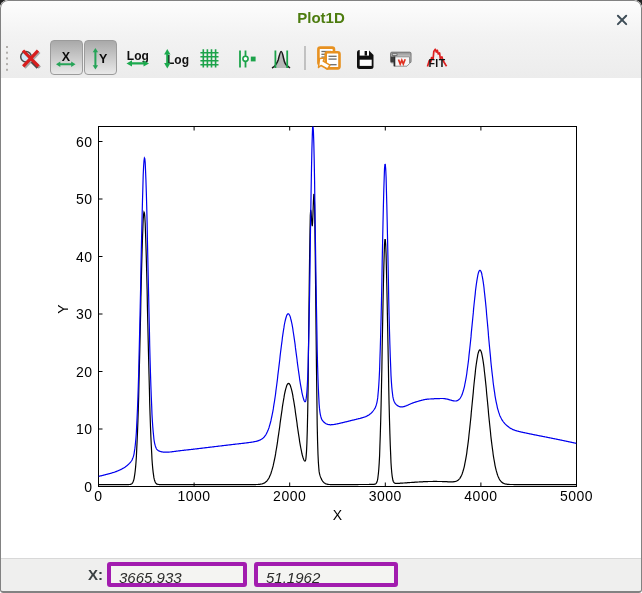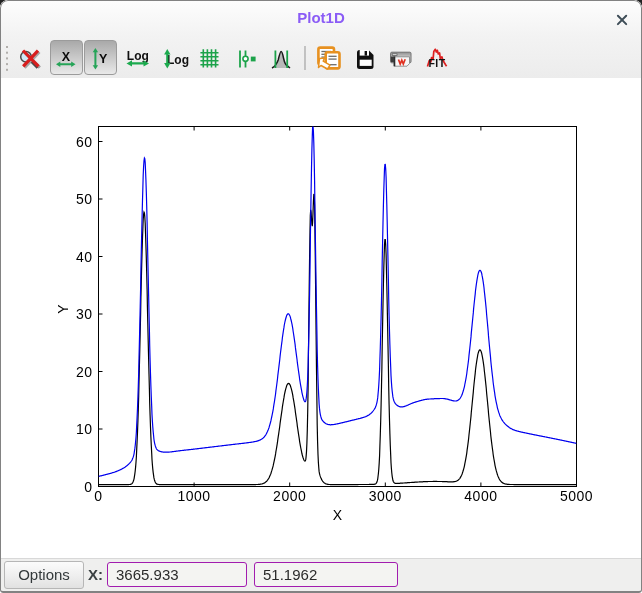--- a/index.html
+++ b/index.html
@@ -4,43 +4,42 @@
 * { margin:0; padding:0; box-sizing:border-box; }
 html,body { width:642px; height:593px; background:#ffffff; font-family:"Liberation Sans", sans-serif; overflow:hidden; }
 #win { position:absolute; left:0; top:0; width:642px; height:593px; background:#ffffff;
   border-radius:8px 8px 3px 3px; overflow:hidden; }
 #frame { position:absolute; left:0; top:0; width:642px; height:593px;
   border:1px solid #828282; border-bottom-width:2px; border-radius:8px 8px 3px 3px; z-index:50; pointer-events:none; }
 #header { position:absolute; left:0; top:0; width:642px; height:78px;
   background:linear-gradient(to bottom, #fdfdfd 0%, #f3f3f3 45%, #ececec 100%);
   border-radius:8px 8px 0 0; }
 #title { position:absolute; left:0; top:9px; width:642px; text-align:center;
-  font-size:15px; font-weight:bold; color:#8b5cf6; }
+  font-size:15px; font-weight:bold; color:#4d7c0f; }
 .toolbtn { position:absolute; width:33px; height:35px; border-radius:4px;
   border:1px solid #9b9b9b; background:linear-gradient(to bottom, #a9a9a9 0%, #c9c9c9 50%, #e9e9e9 100%); }
 #statusbar { position:absolute; left:0; top:558px; width:642px; height:35px;
   background:#efefee; border-top:1px solid #d8d8d8; z-index:5; }
 #optbtn { position:absolute; left:4px; top:2px; width:80px; height:28px; border-radius:3px;
   border:1px solid #b6b6b6; background:linear-gradient(to bottom,#fbfbfb,#eeeeee 55%,#e1e1e1);
   font-size:15px; color:#33393b; text-align:center; line-height:26px; }
 .slabel { position:absolute; top:7px; font-size:15px; font-weight:bold; color:#3a4042; }
-.entry { position:absolute; top:3px; height:25px; background:#f4f4f2; border:1px solid #a21caf;
-  border-radius:3px; font-size:15px; color:#2b2b2b; line-height:23px; padding-left:8px; }
+.entry { position:absolute; top:3px; height:25px; background:#f4f4f2; border:4px solid #a21caf;
+  border-radius:3px; font-size:15px; color:#2b2b2b; line-height:23px; padding-left:8px;font-style:italic; }
 svg text { font-family:"Liberation Sans", sans-serif; }
 </style></head>
 <body>
 <div style="position:absolute;left:0;top:0;width:6px;height:6px;background:#222222;"></div>
 <div style="position:absolute;right:0;top:0;width:6px;height:6px;background:#222222;"></div>
 <div id="win">
   <div id="header"></div>
   <div class="toolbtn" style="left:49.5px; top:40px;"></div>
   <div class="toolbtn" style="left:84px; top:40px;"></div>
   <div id="title">Plot1D</div>
   <div id="statusbar">
-    <div id="optbtn">Options</div>
     <div class="slabel" style="left:88px;">X:</div>
     <div class="entry" style="left:107px; width:140px;">3665.933</div>
     <div class="slabel" style="left:255px;">Y:</div>
     <div class="entry" style="left:254px; width:144px;">51.1962</div>
   </div>
   <svg id="overlay" width="642" height="593" viewBox="0 0 642 593" style="position:absolute;left:0;top:0;z-index:10;">
 <path d="M617.9 15.8 L626.2 24.1 M626.2 15.8 L617.9 24.1" stroke="#3e4d57" stroke-width="2" stroke-linecap="round" fill="none"></path>
 <g fill="#b1aeab">
         <rect x="6" y="46" width="2" height="2"></rect>
         <rect x="6" y="51.7" width="2" height="2"></rect>

